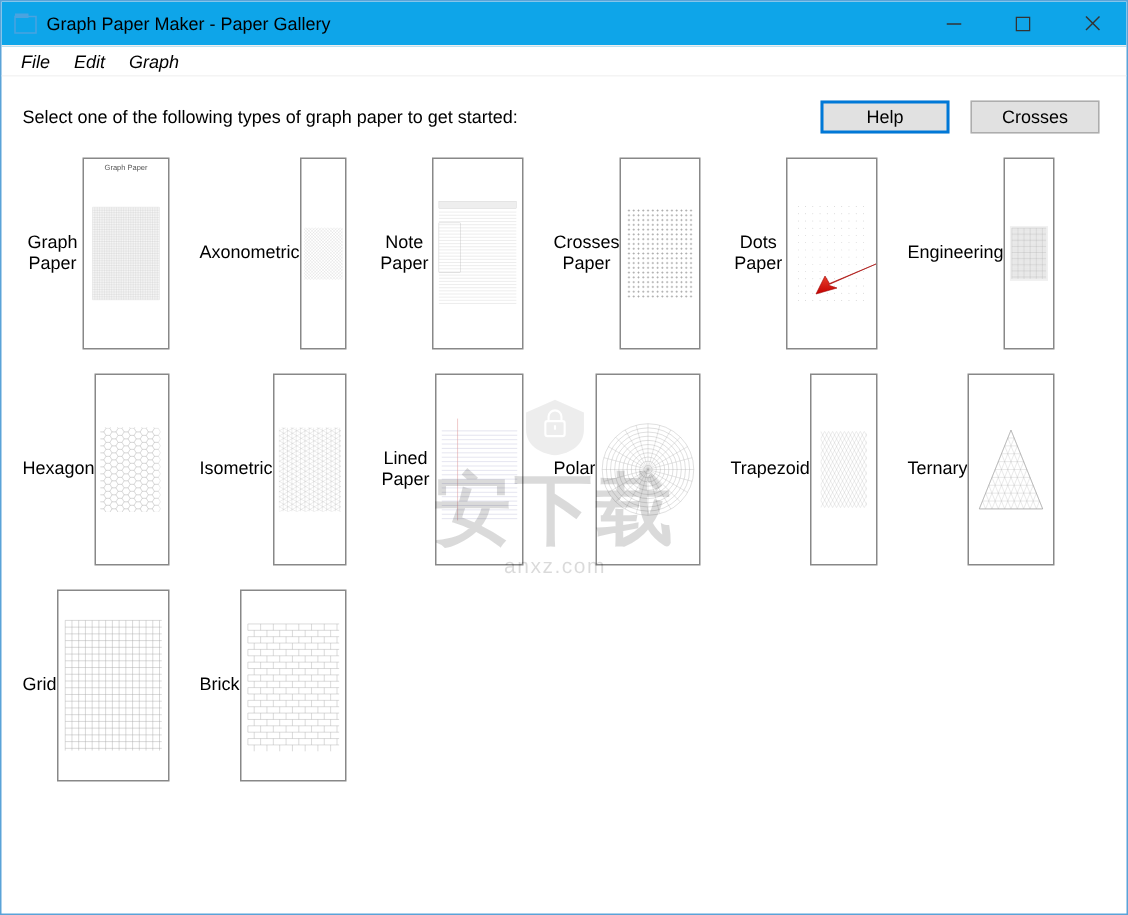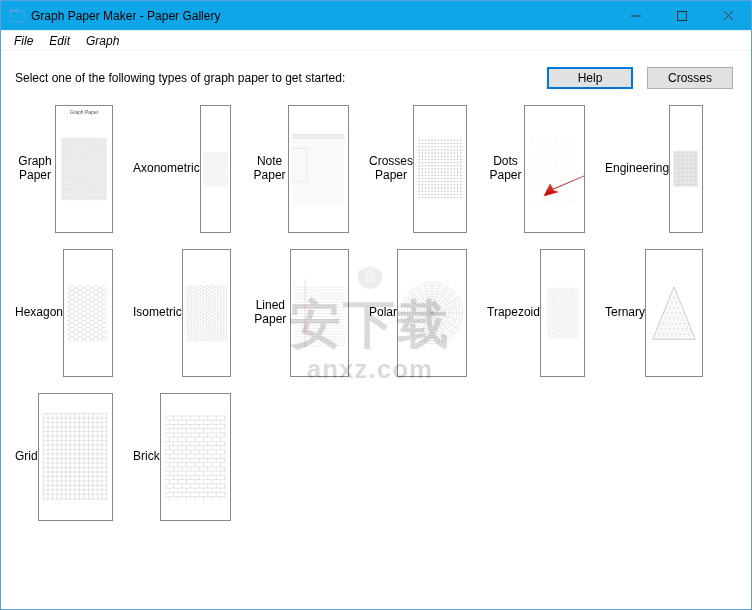--- a/index.html
+++ b/index.html
@@ -127,21 +127,21 @@
     height: 120px;
     opacity: 0.14;
     pointer-events: none;
     display:flex;
     flex-direction: column;
     align-items:center;
     justify-content:center;
     color:#000;
   }
   .watermark .wm-chars { font-size: 52px; font-weight: bold; letter-spacing: 2px;}
-  .watermark .wm-domain { font-size: 26px; letter-spacing: 1px; margin-top:-6px;font-weight:bold;}
+  .watermark .wm-domain { font-size: 14px; letter-spacing: 1px; margin-top:-6px;}
   .thumb .tiny-title { position:absolute; top:3px; left:0; right:0; text-align:center; font-size:5px; color:#555;}
 </style>
 </head>
 <body>
 
 <div class="title-bar">
   <span class="icon">
     <svg viewBox="0 0 16 16">
         <rect x="1" y="3" width="14" height="11" fill="none" stroke="#4aa3df" stroke-width="1"></rect>
         <rect x="1" y="1" width="9" height="3" fill="#4aa3df"></rect>

